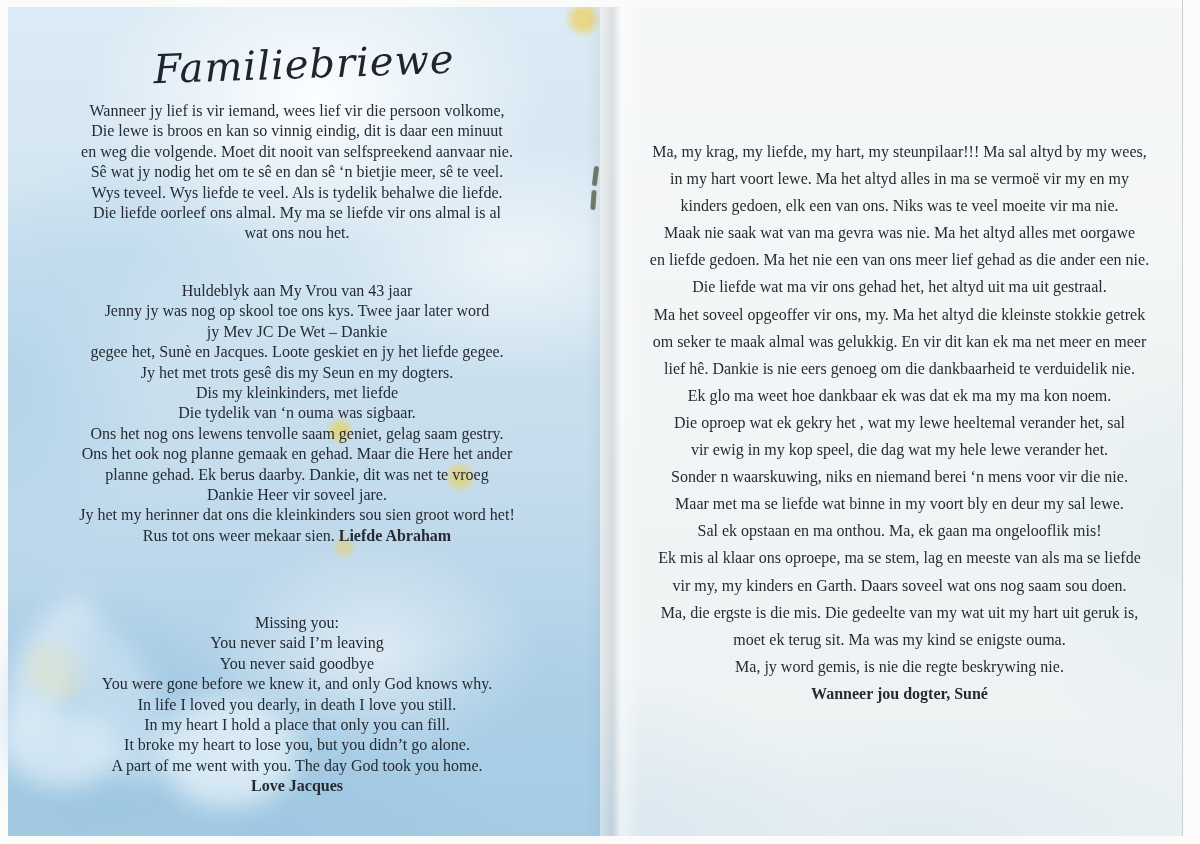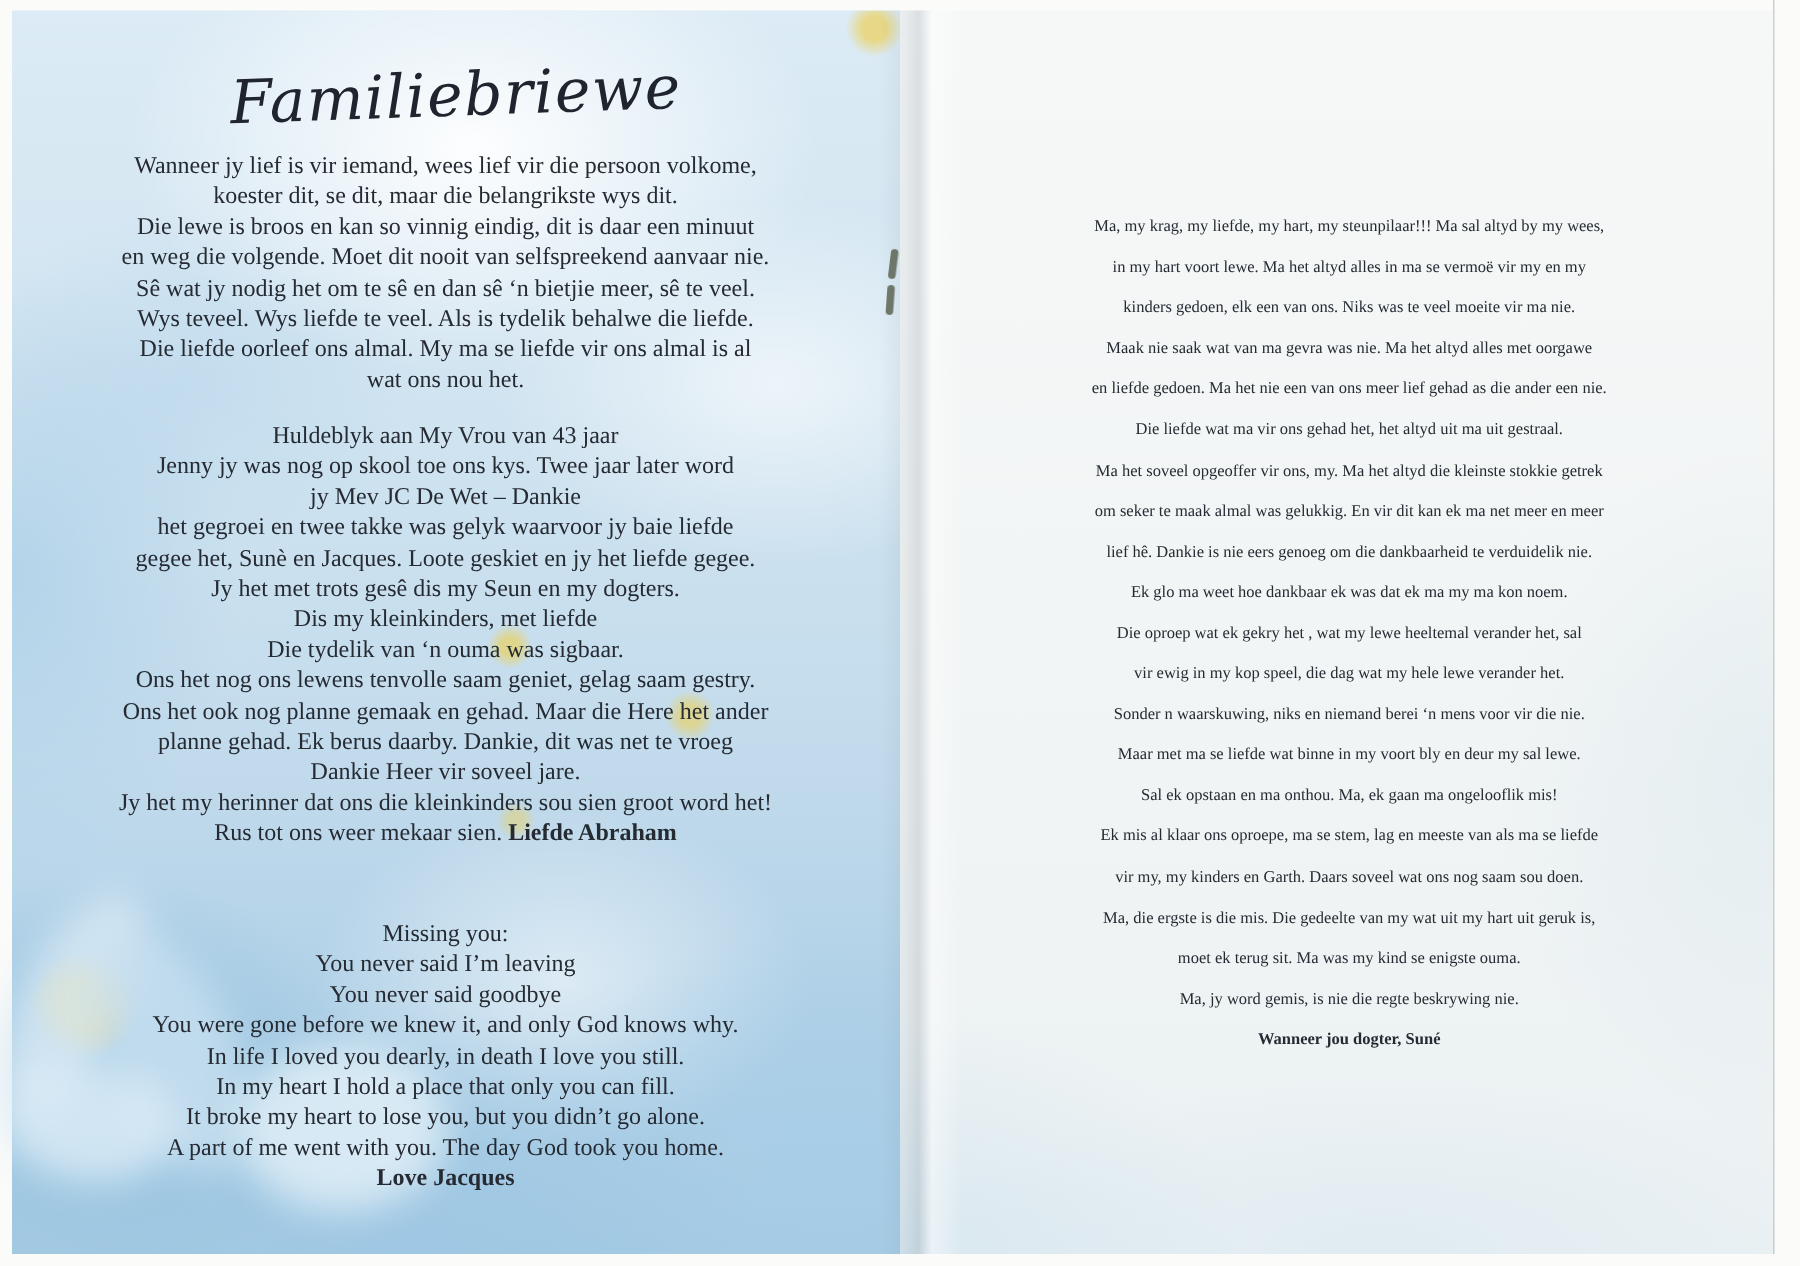--- a/index.html
+++ b/index.html
@@ -59,53 +59,51 @@
   .ink{color:#262b33;}
   .line{white-space:nowrap;text-align:center;}
   .title{position:absolute;left:0;top:34px;width:592px;text-align:center;
     font-family:"DejaVu Serif","Liberation Serif",serif;font-style:italic;
     font-size:40px;letter-spacing:1px;color:#20242e;transform:rotate(-2deg);}
   .block{position:absolute;left:26px;right:40px;}
   .left-text{font-size:16px;line-height:20.4px;}
   .intro{top:94px;}
   .tribute{top:274px;}
   .poem{top:606px;}
-  .right-text{position:absolute;left:18px;right:2px;top:131px;font-size:11px;line-height:27.1px;}
+  .right-text{position:absolute;left:18px;right:2px;top:131px;font-size:16px;line-height:27.1px;}
   b{font-weight:bold;}
 </style>
 </head>
 <body>
 
 <div class="scan">
 
   <div class="page-left ink">
     <div class="petal p1"></div>
     <div class="petal p2"></div>
     <div class="petal p3"></div>
     <div class="petal p4"></div>
 
     <div class="title">Familiebriewe</div>
 
     <div class="block left-text intro">
         <div class="line">Wanneer jy lief  is vir iemand, wees lief  vir die persoon volkome,</div>
-        <div class="line">koester dit, se dit, maar die belangrikste wys dit.</div>
         <div class="line">Die lewe is broos en kan so vinnig eindig, dit is daar een minuut</div>
         <div class="line">en weg die volgende. Moet dit nooit van selfspreekend aanvaar nie.</div>
         <div class="line">Sê wat jy nodig het om te sê en dan sê ‘n bietjie meer, sê te veel.</div>
         <div class="line">Wys teveel. Wys liefde te veel. Als is tydelik behalwe die liefde.</div>
         <div class="line">Die liefde oorleef  ons almal. My ma se liefde vir ons almal is al</div>
         <div class="line">wat ons nou het.</div>
       </div>
 
     <div class="block left-text tribute">
       <div>
           <div class="line">Huldeblyk aan My Vrou van 43 jaar</div>
           <div class="line">Jenny jy was nog op skool toe ons kys. Twee jaar later word</div>
           <div class="line">jy Mev JC De Wet – Dankie</div>
-          <div class="line">het gegroei en twee takke was gelyk waarvoor jy baie liefde</div>
           <div class="line">gegee het, Sunè en Jacques. Loote geskiet en jy het liefde gegee.</div>
           <div class="line">Jy het met trots gesê dis my Seun en my dogters.</div>
           <div class="line">Dis my kleinkinders, met liefde</div>
           <div class="line">Die tydelik van ‘n ouma was sigbaar.</div>
           <div class="line">Ons het nog ons lewens tenvolle saam geniet, gelag saam gestry.</div>
           <div class="line">Ons het ook nog planne gemaak en gehad. Maar die Here het ander</div>
           <div class="line">planne gehad. Ek berus daarby. Dankie, dit was net te vroeg</div>
           <div class="line">Dankie Heer vir soveel jare.</div>
           <div class="line">Jy het my herinner dat ons die kleinkinders sou sien groot word het!</div>
         </div>

